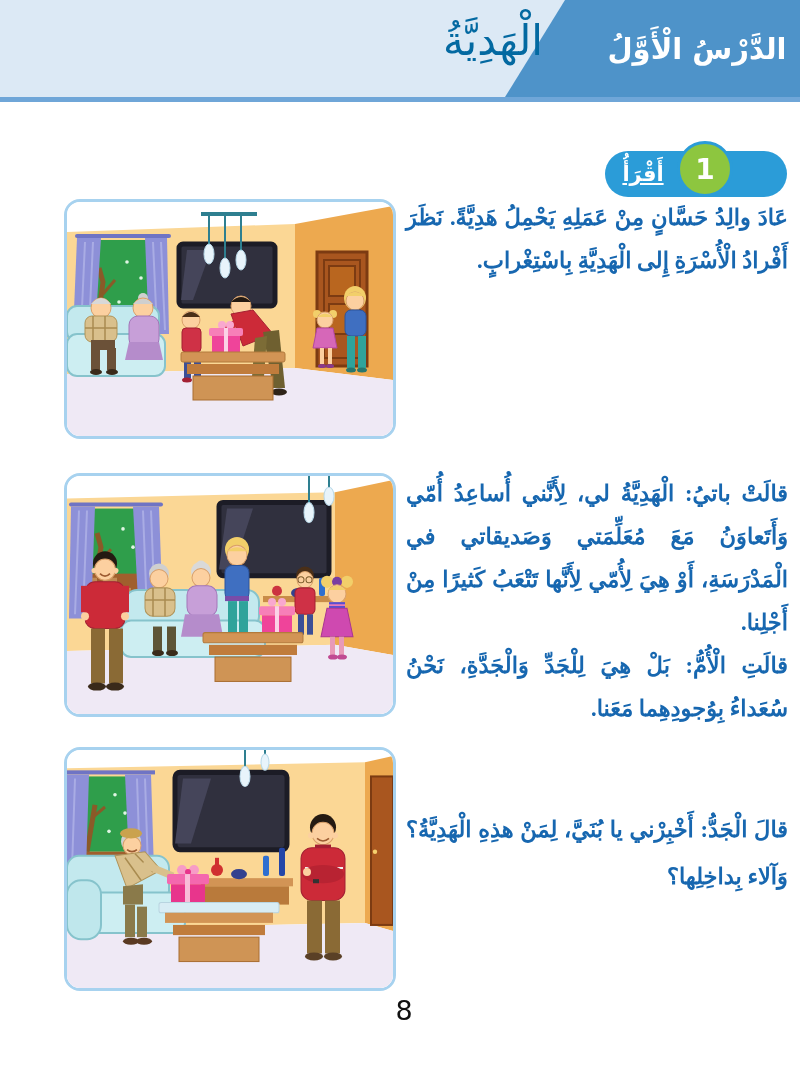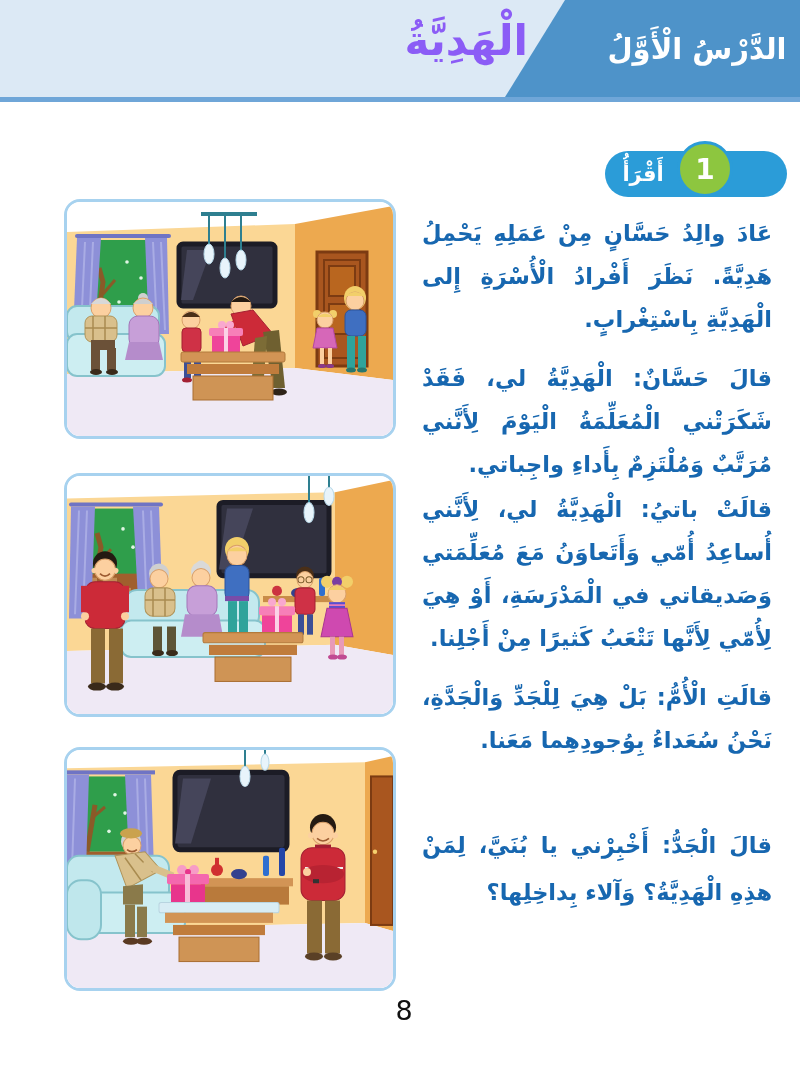--- a/index.html
+++ b/index.html
@@ -14,52 +14,52 @@
   }
   .header-diagonal{
     position:absolute;top:0;right:0;width:295px;height:97px;background:#4e93c9;
     clip-path:polygon(60px 0,295px 0,295px 97px,0 97px);
     display:flex;align-items:center;justify-content:center;padding-left:55px;box-sizing:border-box;
   }
   .lesson-label{
     color:#ffffff;font-size:29px;font-weight:bold;direction:rtl;white-space:nowrap;margin-left:34px;
   }
   .page-title{
-    position:absolute;top:16px;right:272px;color:#8b5cf6;font-size:42px;font-weight:bold;
+    position:absolute;top:16px;right:257px;color:#0369a1;font-size:42px;font-weight:normal;
     direction:rtl;white-space:nowrap;
   }
   
   .read-badge{
     position:absolute;top:151px;right:13px;width:182px;height:46px;
     background:#2b9cd8;border-radius:24px;
   }
   .read-badge .label{
     position:absolute;left:0;top:0;bottom:0;width:76px;display:flex;align-items:center;
-    justify-content:center;color:#fff;font-size:21px;font-weight:bold;direction:rtl;
+    justify-content:center;color:#fff;font-size:21px;font-weight:bold;direction:rtl;text-decoration:underline;
   }
   .read-badge .num{
     position:absolute;left:72px;top:-10px;width:56px;height:56px;border-radius:50%;
     background:#8dc63f;border:3px solid #2b9cd8;box-sizing:border-box;
     display:flex;align-items:center;justify-content:center;color:#fff;font-size:28px;font-weight:bold;
   }
   
   .figure{
     position:absolute;left:64px;width:332px;border:3px solid #a7d2ef;border-radius:16px;
     overflow:hidden;background:#fff;box-sizing:border-box;
   }
   #fig1{top:199px;height:240px;}
   #fig2{top:473px;height:244px;}
   #fig3{top:747px;height:244px;}
   .scene{display:block;width:100%;height:100%;}
   
   .passage{
     position:absolute;right:12px;width:382px;color:#1767b0;font-weight:bold;
     font-size:22.5px;line-height:43px;direction:rtl;text-align:justify;
   }
-  .passage p{margin:16px;}
+  .passage p{margin:0;font-family:Liberation Serif, serif;}
   #t1{top:196px;}
   #t2{top:472px;}
   #t3{top:806px;line-height:47px;}
   
   .page-number{
     position:absolute;top:995px;left:382px;width:44px;text-align:center;
     font-size:27px;color:#111;
   }
 </style>
 </head>
@@ -378,21 +378,20 @@
       <rect x="246" y="127" width="6" height="4" fill="#333333"></rect>
       <rect x="240" y="148" width="15" height="52" fill="#8a6a35"></rect>
         <rect x="258" y="148" width="15" height="52" fill="#8a6a35"></rect>
       <ellipse cx="247" cy="203" rx="9" ry="4" fill="#5a4026"></ellipse>
         <ellipse cx="266" cy="203" rx="9" ry="4" fill="#5a4026"></ellipse>
     </svg>
   </div>
 
   <div class="passage" id="t1">
     <p>عَادَ والِدُ حَسَّانٍ مِنْ عَمَلِهِ يَحْمِلُ هَدِيَّةً. نَظَرَ أَفْرادُ الْأُسْرَةِ إِلى الْهَدِيَّةِ بِاسْتِغْرابٍ.</p>
-    <p>قالَ حَسَّانٌ: الْهَدِيَّةُ لي، فَقَدْ شَكَرَتْني الْمُعَلِّمَةُ الْيَوْمَ لِأَنَّني مُرَتَّبٌ وَمُلْتَزِمٌ بِأَداءِ واجِباتي.</p>
   </div>
 
   <div class="passage" id="t2">
     <p>قالَتْ باتيُ: الْهَدِيَّةُ لي، لِأَنَّني أُساعِدُ أُمّي وَأَتَعاوَنُ مَعَ مُعَلِّمَتي وَصَديقاتي في الْمَدْرَسَةِ، أَوْ هِيَ لِأُمّي لِأَنَّها تَتْعَبُ كَثيرًا مِنْ أَجْلِنا.</p>
     <p>قالَتِ الْأُمُّ: بَلْ هِيَ لِلْجَدِّ وَالْجَدَّةِ، نَحْنُ سُعَداءُ بِوُجودِهِما مَعَنا.</p>
   </div>
 
   <div class="passage" id="t3">
     <p>قالَ الْجَدُّ: أَخْبِرْني يا بُنَيَّ، لِمَنْ هذِهِ الْهَدِيَّةُ؟ وَآلاء بِداخِلِها؟</p>
   </div>

